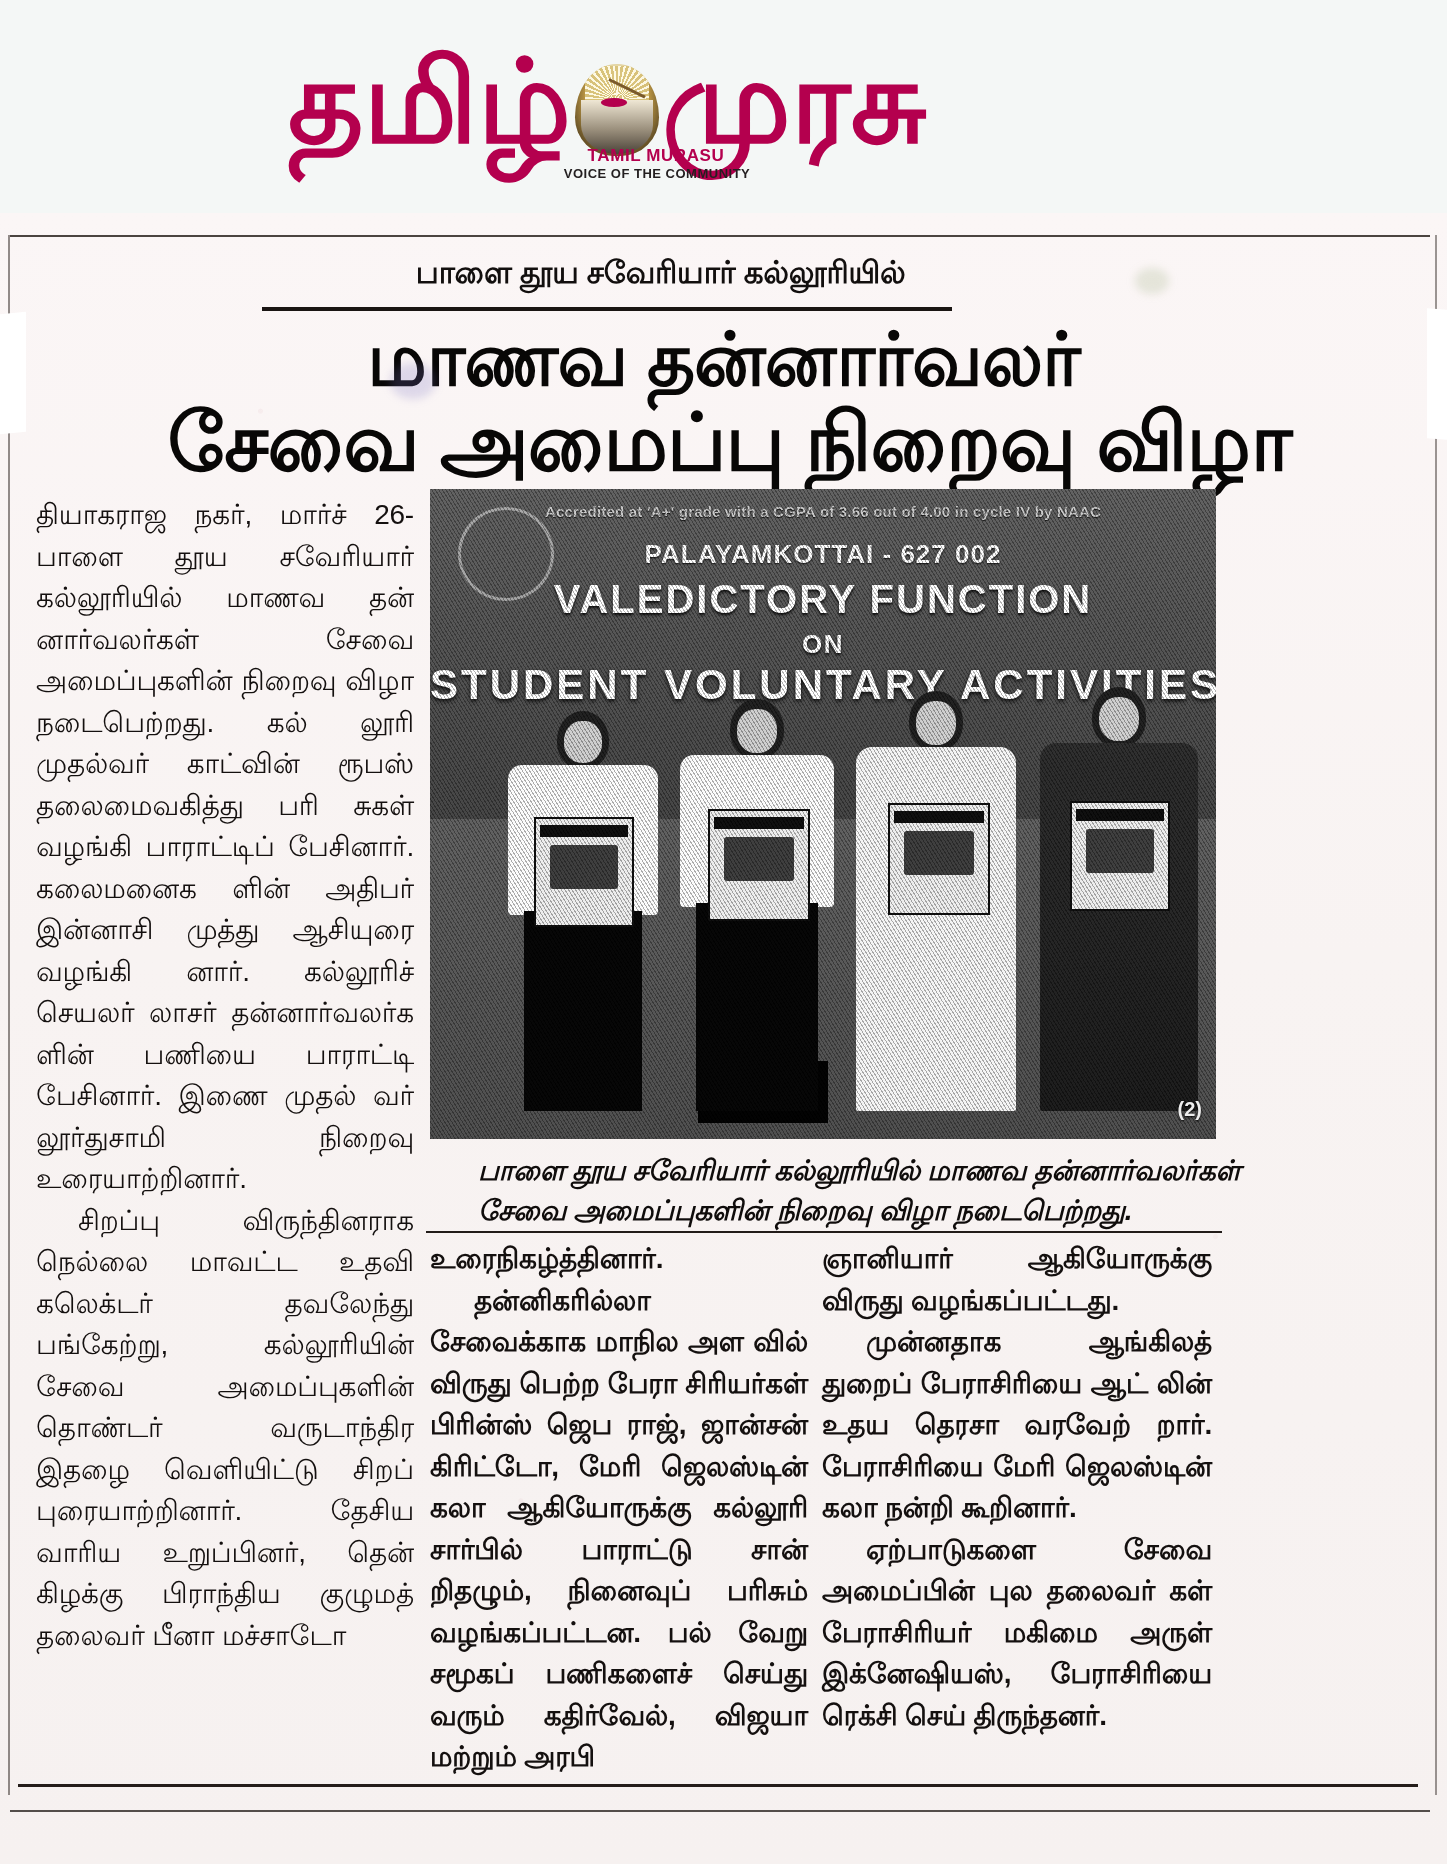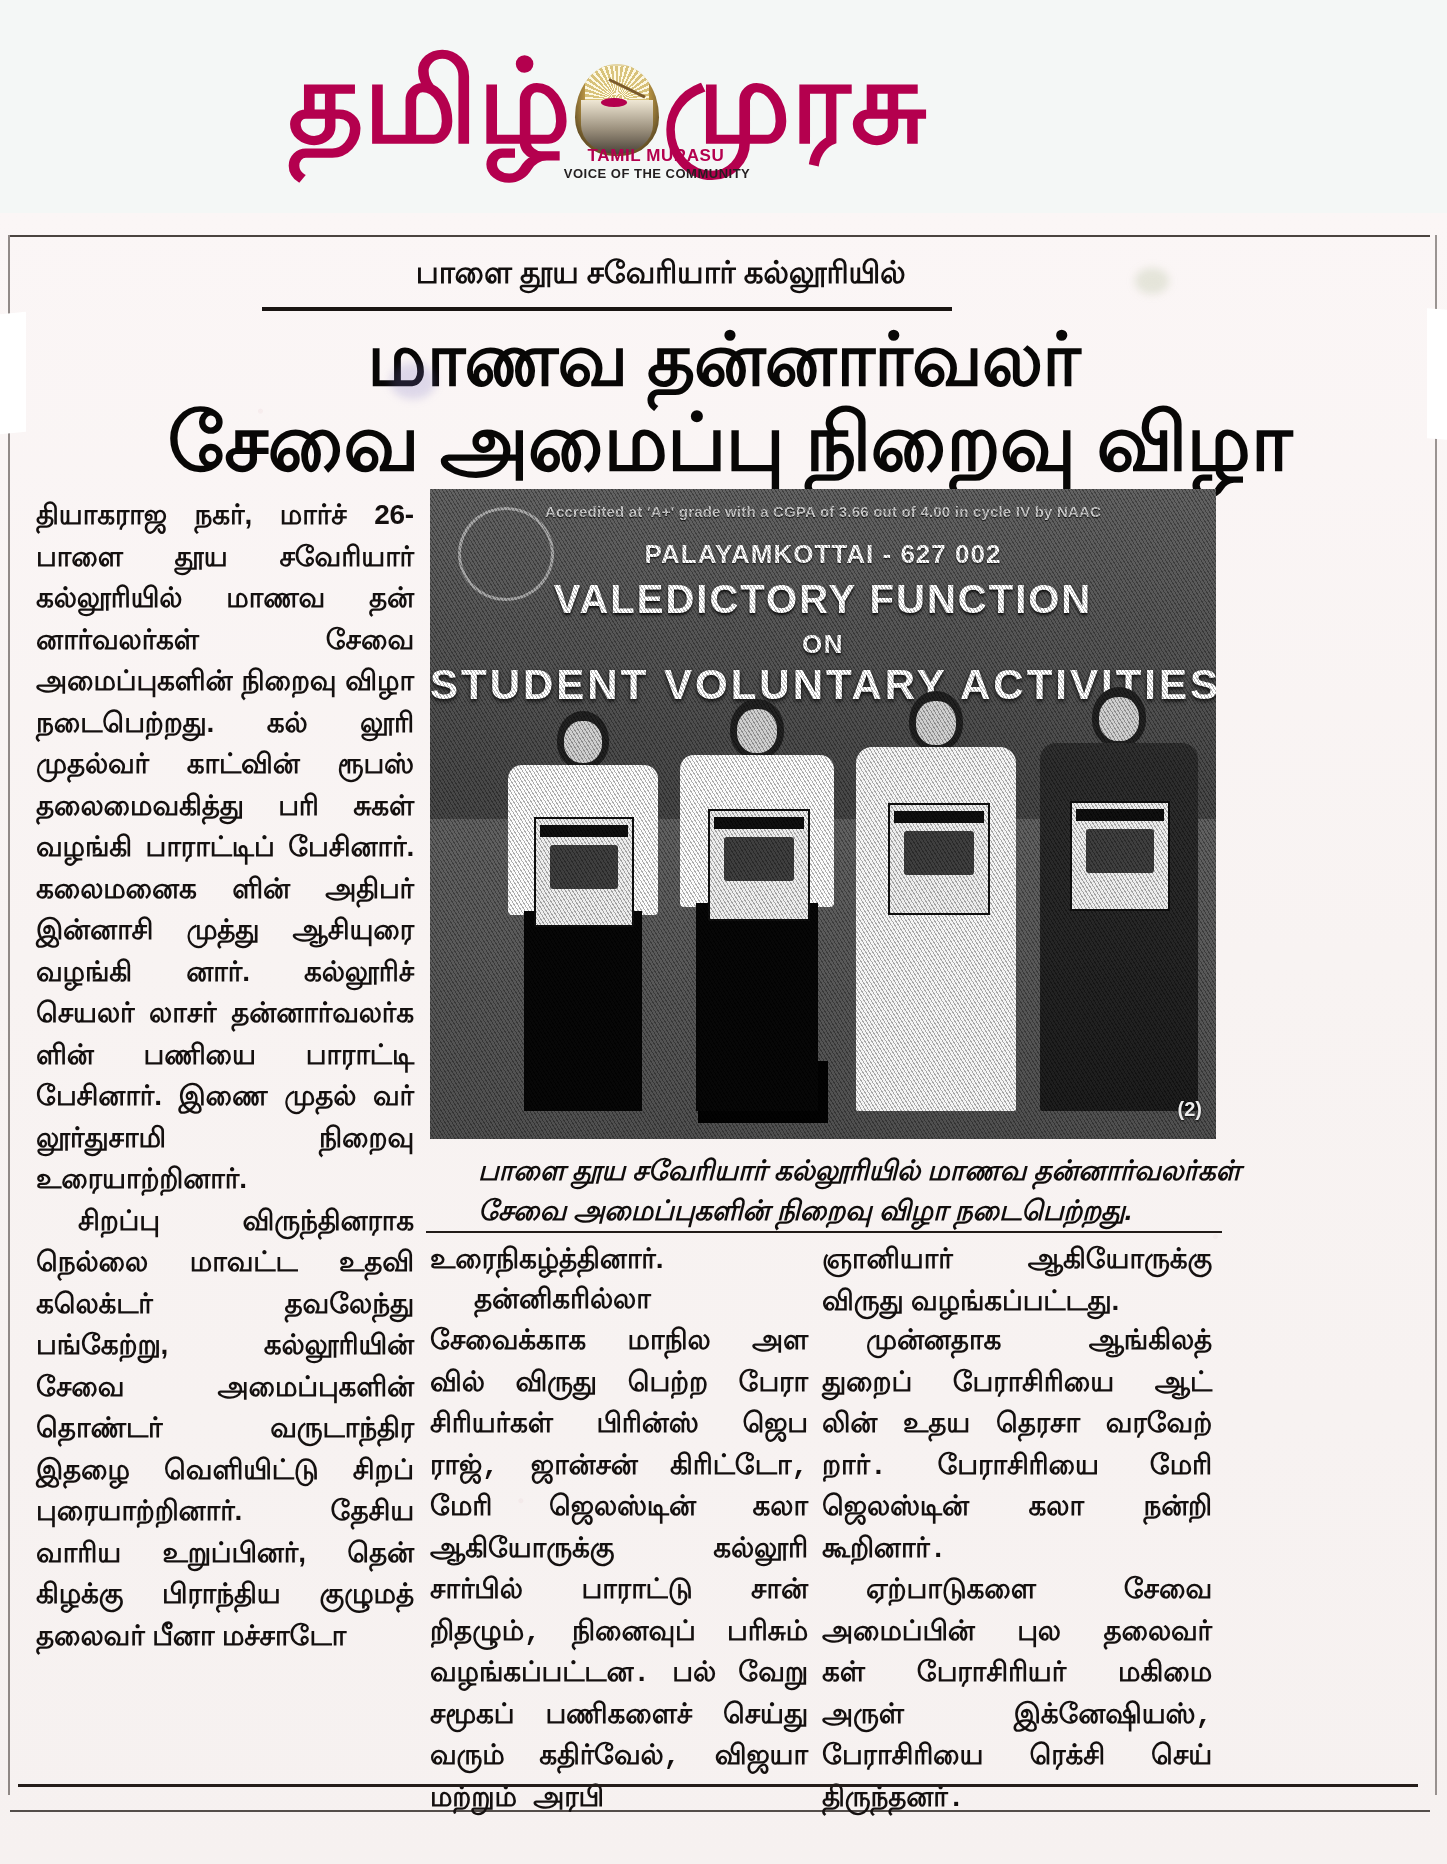--- a/index.html
+++ b/index.html
@@ -228,21 +228,21 @@
 
   
   .col-upper-left {
     position: absolute;
     left: 36px;
     top: 281px;
     width: 378px;
     font-size: 28px;
     line-height: 41.5px;
     color: #14100f;
-    font-weight: 700;
+    font-weight: 400;
     text-align: justify;
     text-align-last: left;
     letter-spacing: -0.2px;
   }
   .col-upper-left p { margin: 0; }
   .col-upper-left p + p { text-indent: 42px; }
 
   
   .photo {
     position: absolute;
@@ -461,21 +461,21 @@
     position: absolute;
     font-size: 28px;
     line-height: 41.5px;
     color: #14100f;
     font-weight: 600;
     text-align: justify;
     text-align-last: left;
     letter-spacing: -0.2px;
   }
   .col-lower p { margin: 0; }
-  .col-lower p + p { text-indent: 44px; font-family: Liberation Mono, monospace; }
+  .col-lower p + p { text-indent: 44px; }
   .col-lower-1 { left: 36px;  top: 1120px; width: 378px; }
   .col-lower-2 { left: 430px; top: 1025px; width: 378px; }
   .col-lower-3 { left: 822px; top: 1025px; width: 390px; }
   .footer-rule {
     position: absolute;
     left: 18px;
     top: 1571px;
     width: 1400px;
     height: 3px;
     background: #241d1a;

